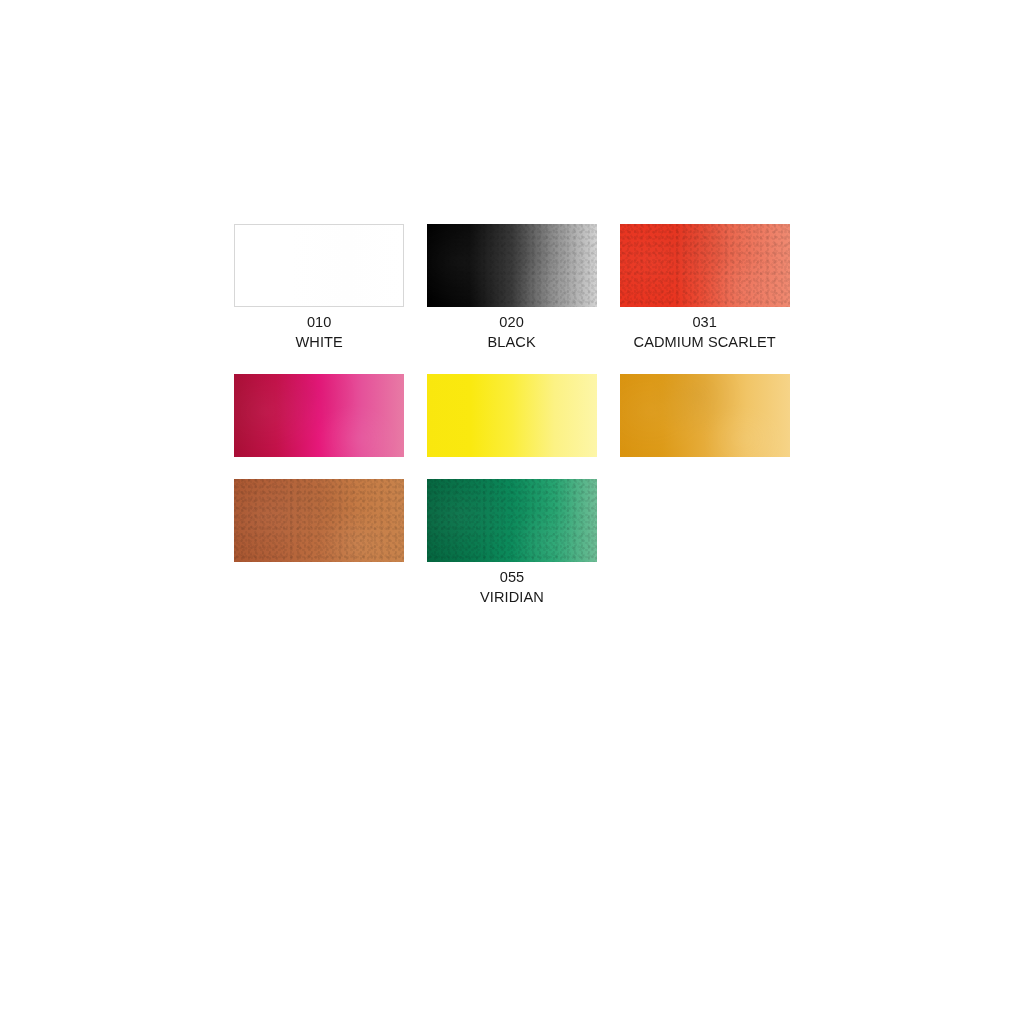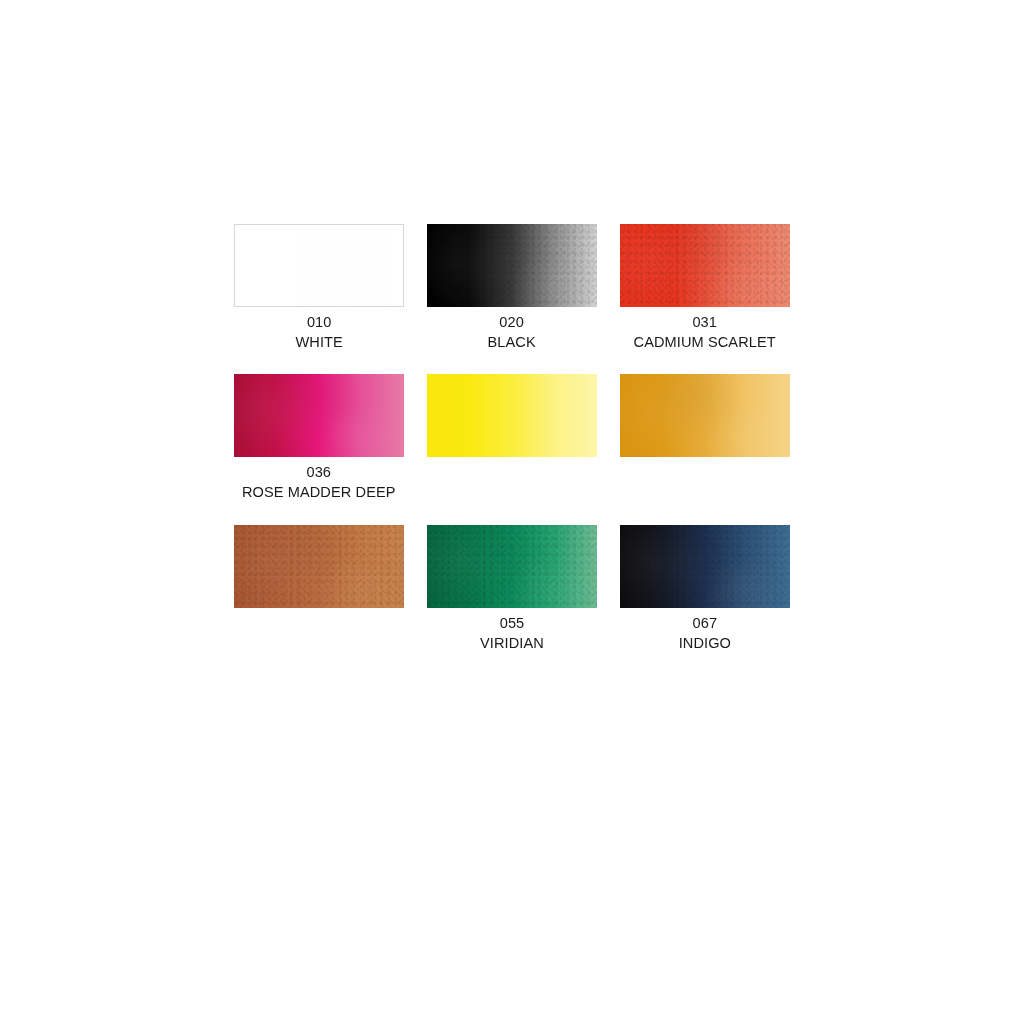--- a/index.html
+++ b/index.html
@@ -138,24 +138,20 @@
         <div class="swatch-label">
           <span class="swatch-code">031</span>
           <span class="swatch-name">CADMIUM SCARLET</span>
         </div>
       </div>
       <div class="swatch-cell">
         <div class="swatch-chip">
           <div class="wash" style="background: linear-gradient(to right, rgb(168, 14, 53) 0%, rgb(194, 16, 72) 25%, rgb(230, 24, 122) 50%, rgb(229, 81, 154) 75%, rgb(232, 123, 165) 100%);"></div>
           <div class="bloom"></div>
         </div>
-        <div class="swatch-label">
-          <span class="swatch-code">036</span>
-          <span class="swatch-name">ROSE MADDER DEEP</span>
-        </div>
       </div>
       <div class="swatch-cell">
         <div class="swatch-chip">
           <div class="wash" style="background: linear-gradient(to right, rgb(249, 231, 14) 0%, rgb(250, 233, 15) 25%, rgb(251, 238, 59) 50%, rgb(252, 242, 132) 75%, rgb(253, 246, 168) 100%);"></div>
         </div>
       </div>
       <div class="swatch-cell">
         <div class="swatch-chip">
           <div class="wash" style="background: linear-gradient(to right, rgb(217, 147, 15) 0%, rgb(221, 154, 23) 25%, rgb(230, 172, 58) 50%, rgb(241, 197, 103) 75%, rgb(246, 212, 136) 100%);"></div>
           <div class="bloom"></div>
@@ -172,25 +168,14 @@
         <div class="swatch-chip">
           <div class="wash" style="background: linear-gradient(to right, rgb(5, 102, 63) 0%, rgb(7, 118, 75) 25%, rgb(12, 140, 92) 50%, rgb(39, 164, 113) 75%, rgb(111, 189, 150) 100%);"></div>
           <div class="bloom"></div>
           <div class="grain"></div>
         </div>
         <div class="swatch-label">
           <span class="swatch-code">055</span>
           <span class="swatch-name">VIRIDIAN</span>
         </div>
       </div>
-      <div class="swatch-cell">
-        <div class="swatch-chip">
-          <div class="wash" style="background: linear-gradient(to right, rgb(14, 11, 12) 0%, rgb(19, 23, 34) 25%, rgb(29, 49, 82) 50%, rgb(46, 83, 120) 75%, rgb(63, 111, 148) 100%);"></div>
-          <div class="bloom"></div>
-          <div class="grain"></div>
-        </div>
-        <div class="swatch-label">
-          <span class="swatch-code">067</span>
-          <span class="swatch-name">INDIGO</span>
-        </div>
-      </div>
     </div>
 </div>
 
 </body></html>

